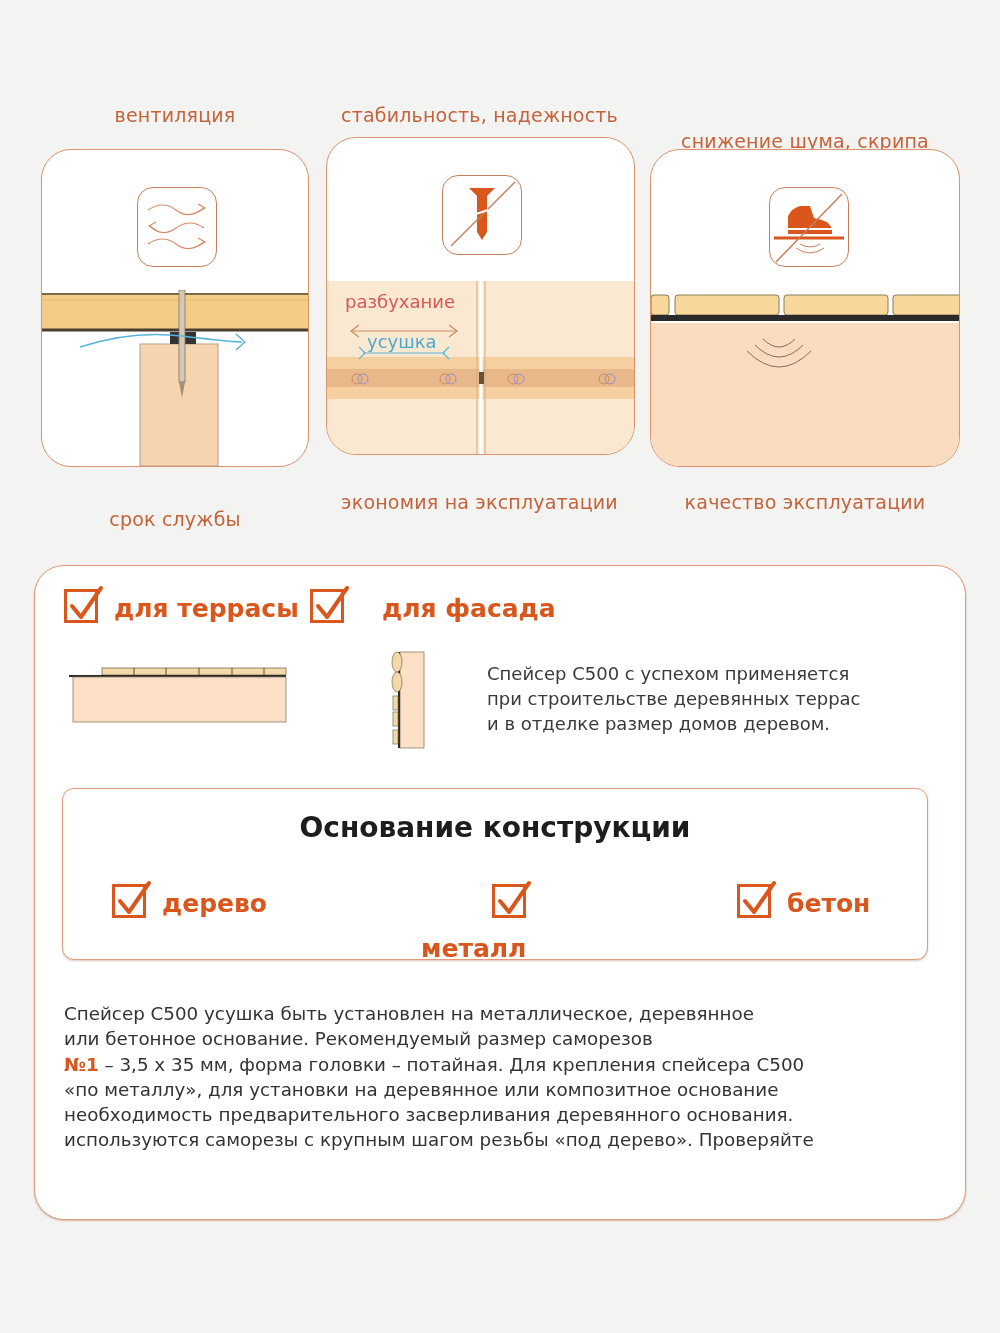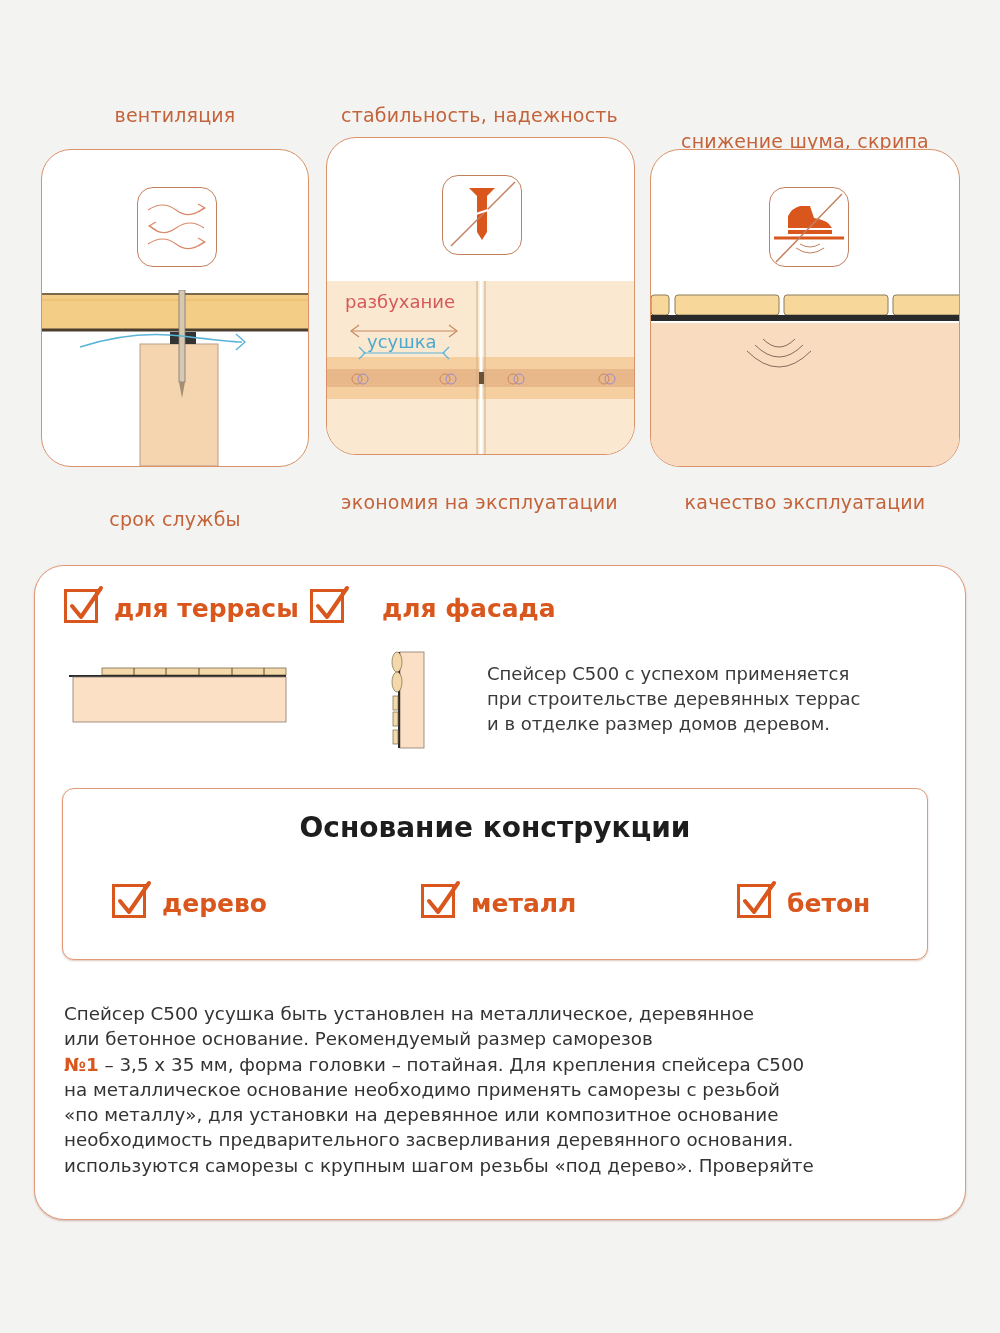--- a/index.html
+++ b/index.html
@@ -157,38 +157,37 @@
   <div class="title">Основание конструкции</div>
 </div>
 <div class="chkrow" style="left:112px;top:884px;">
   <span class="chk" style="width:34px;height:34px;">
       <svg width="40" height="44" viewBox="0 0 40 44">
         <path d="M7 24 L16 35 L36 6" fill="none" stroke="#d9561d" stroke-width="4" stroke-linecap="round" stroke-linejoin="round"></path>
       </svg>
     </span>
   <span>дерево</span>
 </div>
-<div class="chkrow" style="left:421px;top:884px;">
+<div class="chkrow" style="left:421px;top:884px;flex-direction:column;">
   <span class="chk" style="width:34px;height:34px;">
       <svg width="40" height="44" viewBox="0 0 40 44">
         <path d="M7 24 L16 35 L36 6" fill="none" stroke="#d9561d" stroke-width="4" stroke-linecap="round" stroke-linejoin="round"></path>
       </svg>
     </span>
   <span>металл</span>
 </div>
 <div class="chkrow" style="left:737px;top:884px;">
   <span class="chk" style="width:34px;height:34px;">
       <svg width="40" height="44" viewBox="0 0 40 44">
         <path d="M7 24 L16 35 L36 6" fill="none" stroke="#d9561d" stroke-width="4" stroke-linecap="round" stroke-linejoin="round"></path>
       </svg>
     </span>
   <span>бетон</span>
 </div>
 
 <div class="body-text">
   <div>Спейсер С500 усушка быть установлен на металлическое, деревянное</div>
   <div>или бетонное основание. Рекомендуемый размер саморезов</div>
   <div><span class="no">№1</span> <span>– 3,5 х 35 мм, форма головки – потайная. Для крепления спейсера С500</span></div>
-  <div>на металлическое основание необходимо применять саморезы с резьбой</div>
   <div>«по металлу», для установки на деревянное или композитное основание</div>
   <div>необходимость предварительного засверливания деревянного основания.</div>
   <div>используются саморезы с крупным шагом резьбы «под дерево». Проверяйте</div>
 </div>
 
 </body></html>

